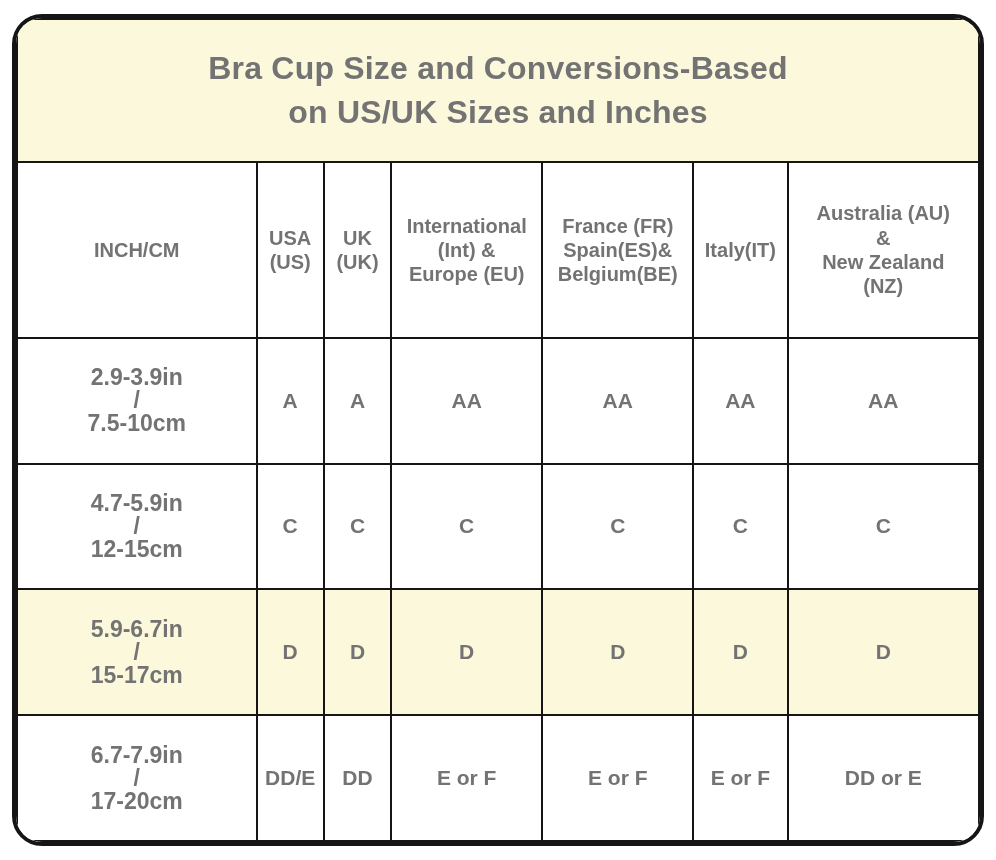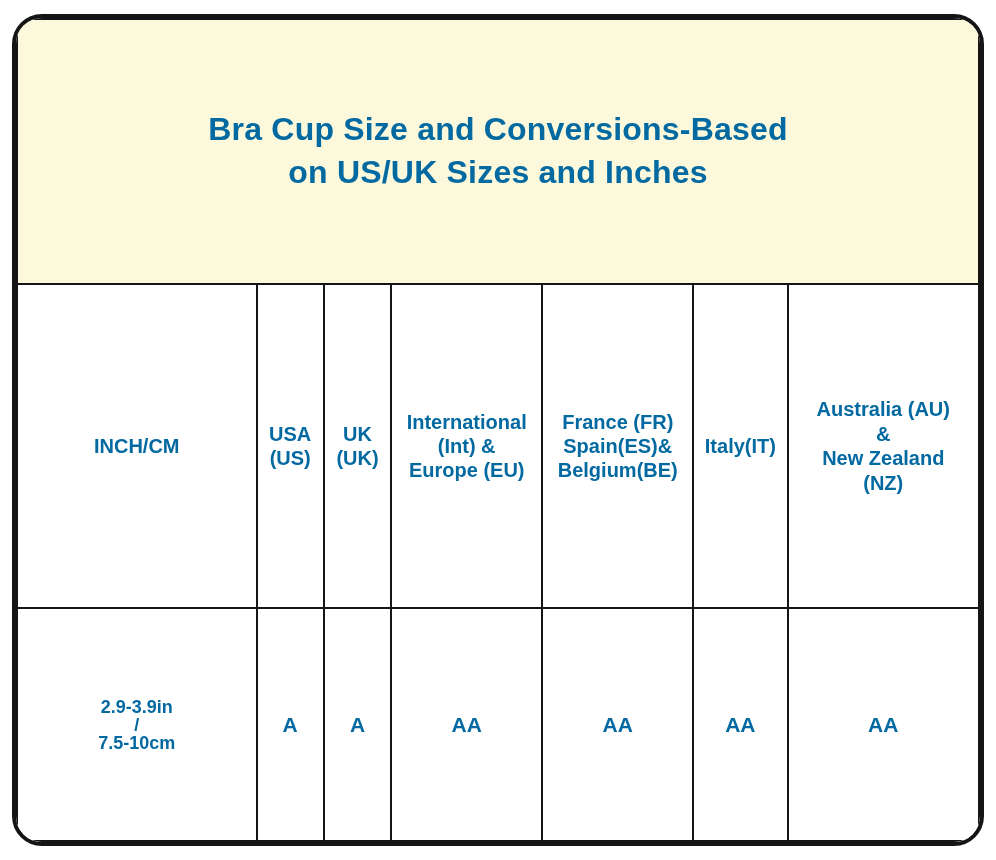--- a/index.html
+++ b/index.html
@@ -30,21 +30,21 @@
   table.conv {
     width: 100%;
     height: 100%;
     border-collapse: collapse;
     table-layout: fixed;
   }
   table.conv td {
     border: 2px solid #151515;
     text-align: center;
     vertical-align: middle;
-    color: #0369a1;
+    color: #737373;
     font-weight: bold;
     padding: 0 2px;
     white-space: pre-line;
   }
   td.title-cell {
     background: #fbf8dc;
     border-bottom: 5px solid #151515;
     font-size: 32px;
     line-height: 1.35;
     height: 96px;
@@ -62,21 +62,21 @@
     height: 118px;
     background: #ffffff;
   }
   tr.datarow td {
     font-size: 21px;
     height: 84px;
     background: #ffffff;
     line-height: 1.15;
   }
   tr.datarow td.range {
-    font-size: 18px;
+    font-size: 23px;
     line-height: 1.0;
   }
   tr.datarow.shaded td {
     background: #fbf8dc;
   }
 </style>
 </head>
 <body>
 
 <div class="page">
@@ -119,16 +119,49 @@
           <td class="range">2.9-3.9in
 /
 7.5-10cm</td>
           <td>A</td>
           <td>A</td>
           <td>AA</td>
           <td>AA</td>
           <td>AA</td>
           <td>AA</td>
         </tr>
+        <tr class="datarow">
+          <td class="range">4.7-5.9in
+/
+12-15cm</td>
+          <td>C</td>
+          <td>C</td>
+          <td>C</td>
+          <td>C</td>
+          <td>C</td>
+          <td>C</td>
+        </tr>
+        <tr class="datarow shaded">
+          <td class="range">5.9-6.7in
+/
+15-17cm</td>
+          <td>D</td>
+          <td>D</td>
+          <td>D</td>
+          <td>D</td>
+          <td>D</td>
+          <td>D</td>
+        </tr>
+        <tr class="datarow">
+          <td class="range">6.7-7.9in
+/
+17-20cm</td>
+          <td>DD/E</td>
+          <td>DD</td>
+          <td>E or F</td>
+          <td>E or F</td>
+          <td>E or F</td>
+          <td>DD or E</td>
+        </tr>
       </tbody>
     </table>
   </div>
 </div>
 
 </body></html>

